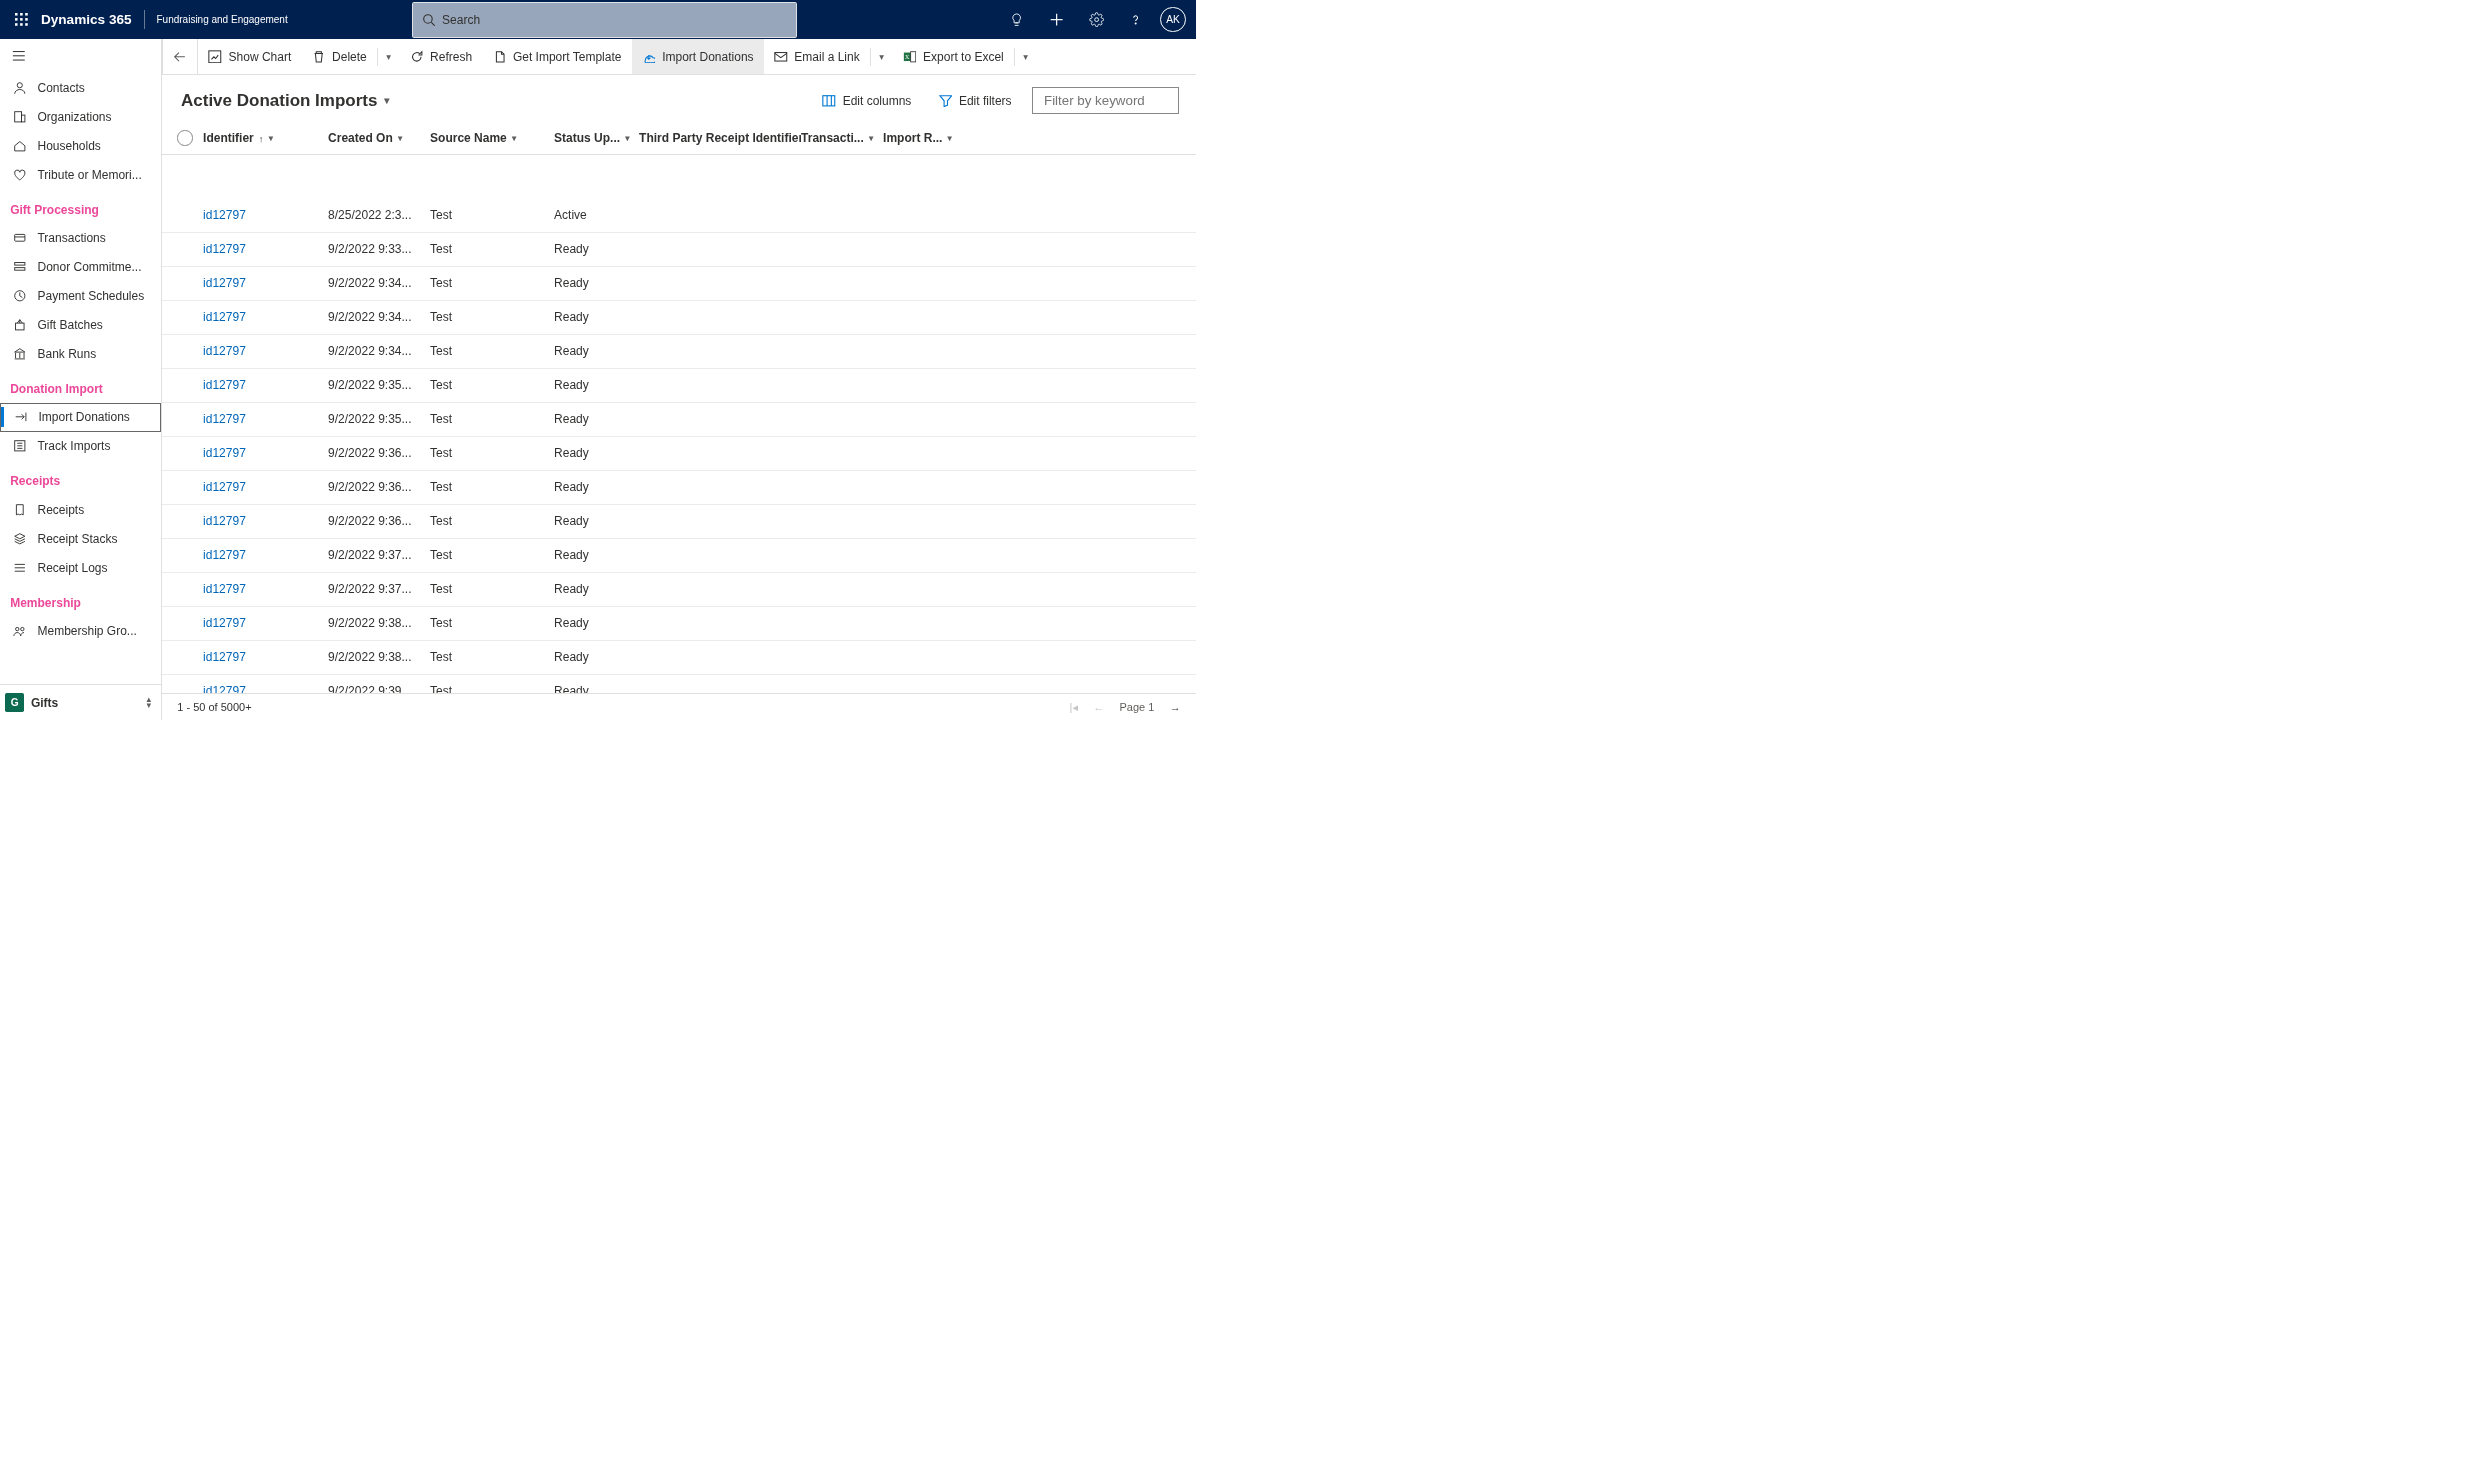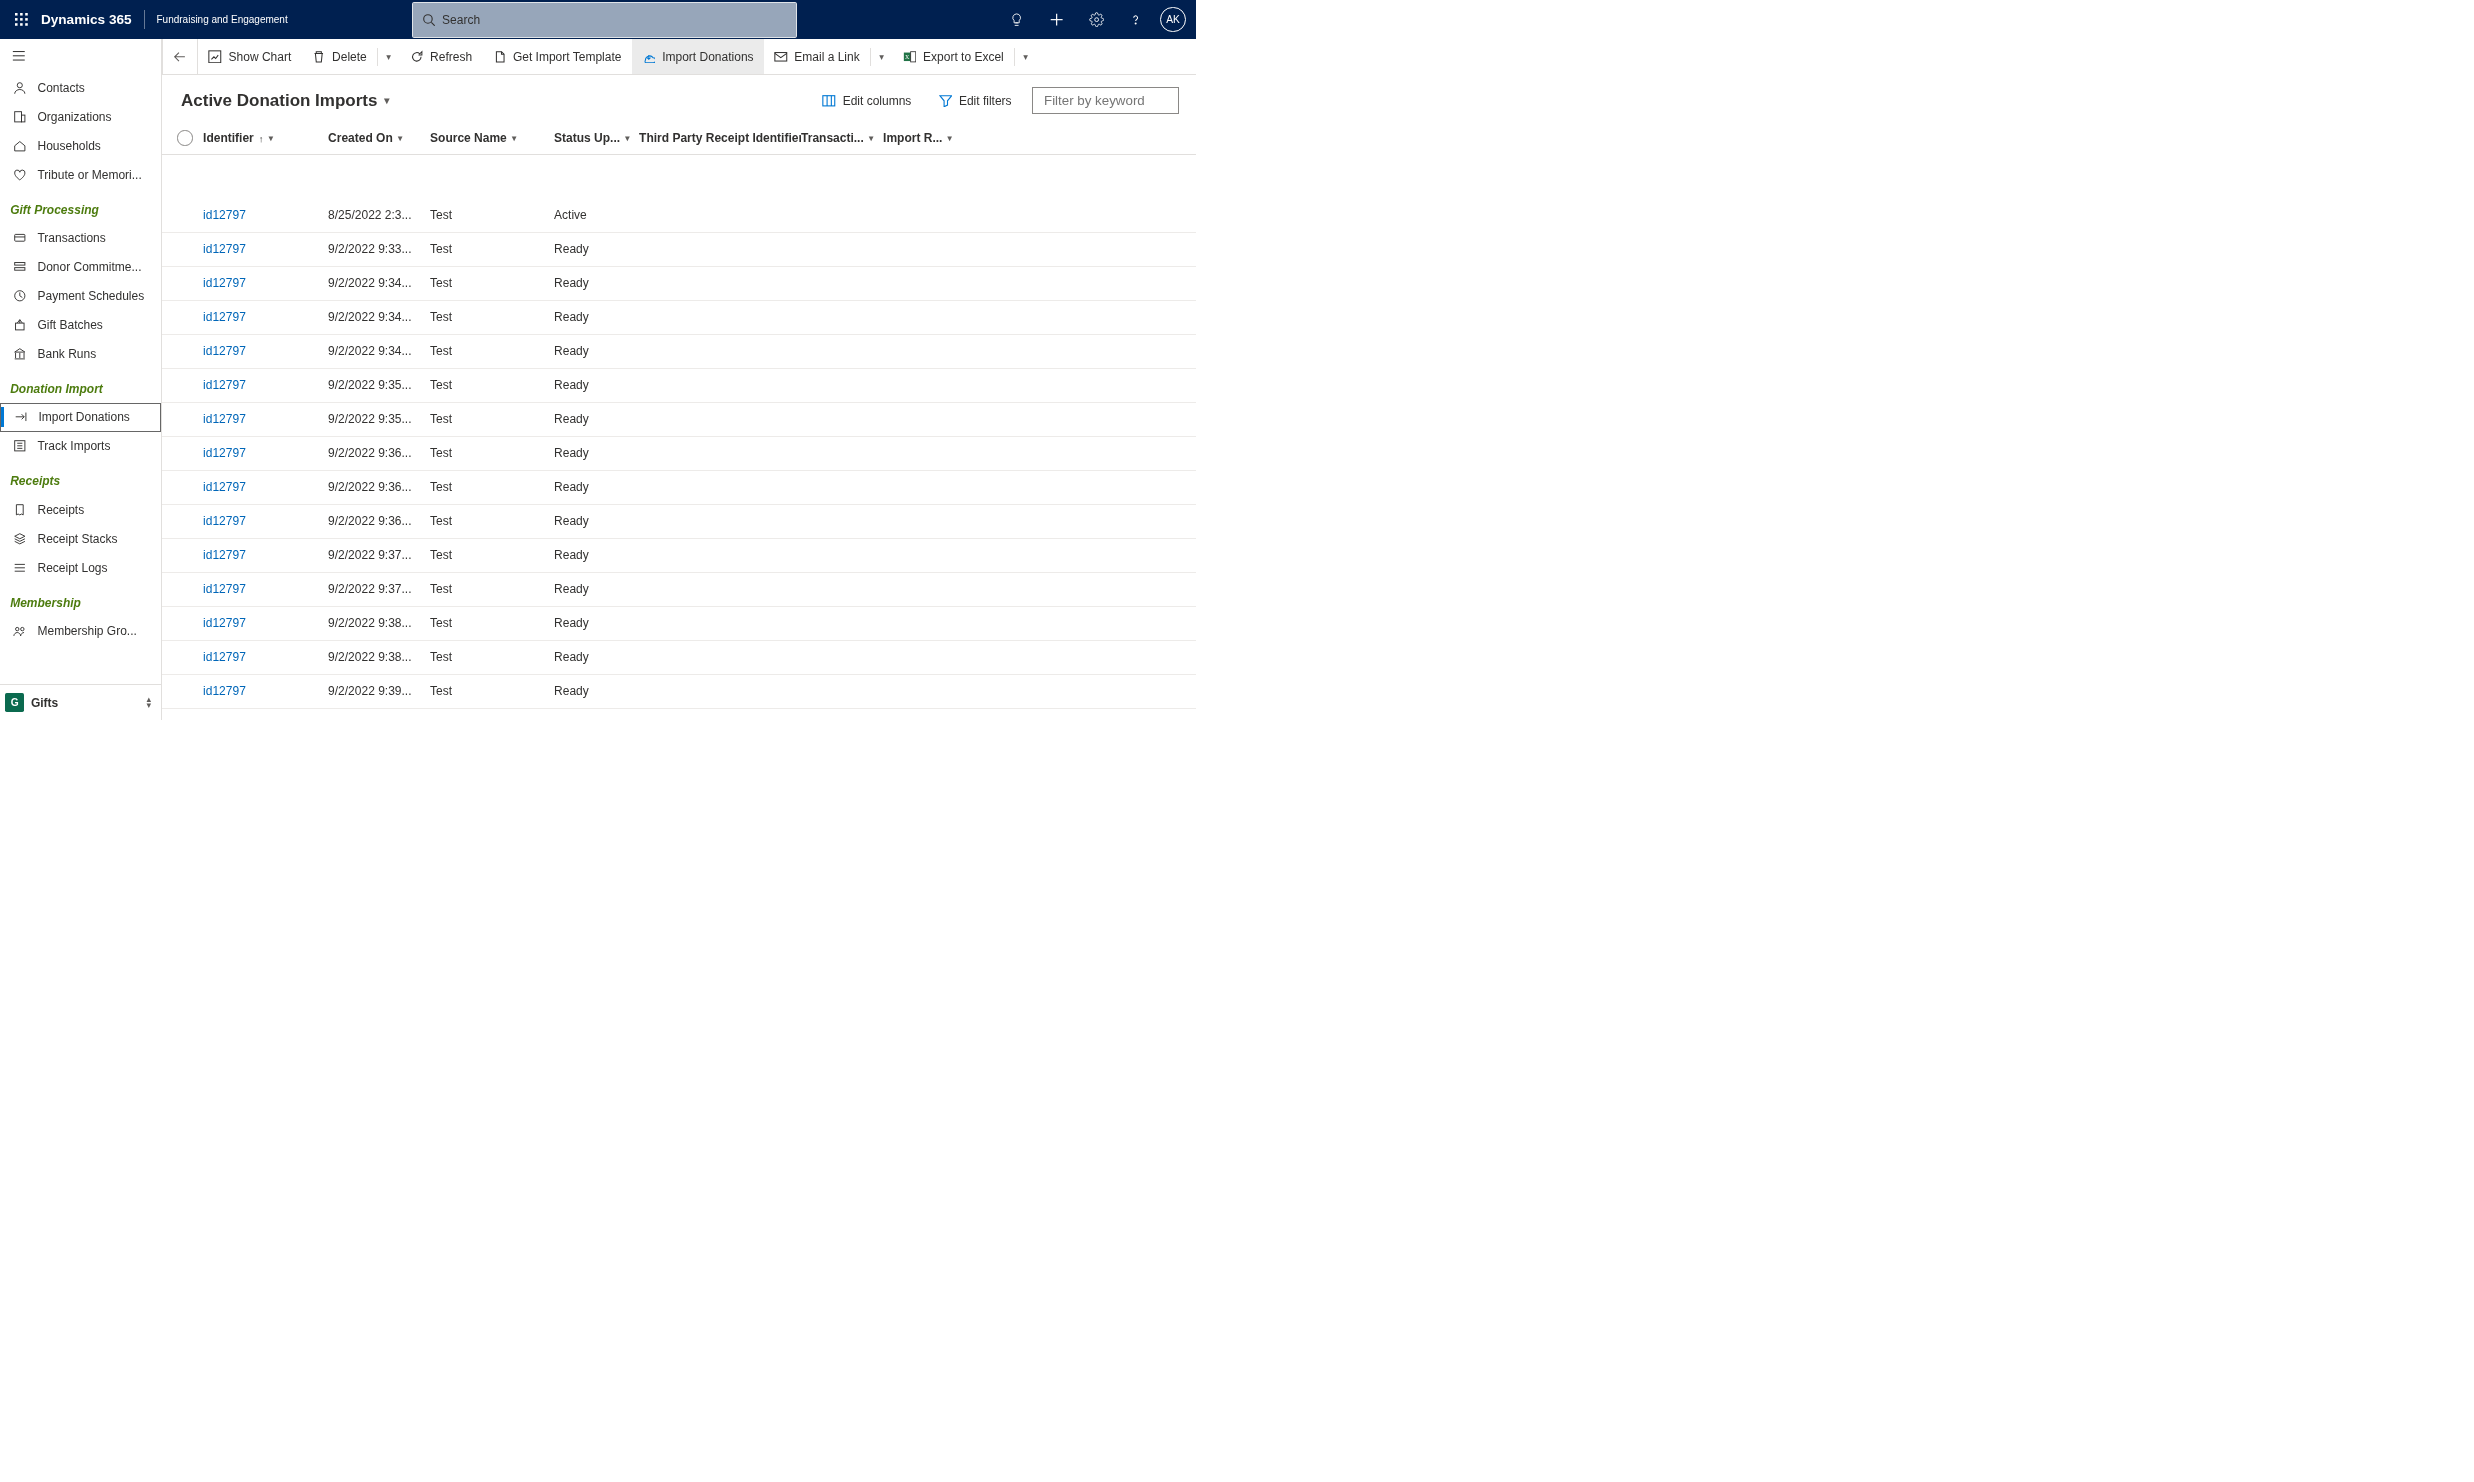--- a/index.html
+++ b/index.html
@@ -38,21 +38,21 @@
   .sidebar .nav-scroll { flex: 1; overflow-y: auto; }
   .sidebar .nav-item {
     display: flex; align-items: center; height: 29px; padding: 0 12px; gap: 10.2px;
     color: #323130; white-space: nowrap; position: relative;
   }
   .sidebar .nav-item .label { overflow: hidden; text-overflow: ellipsis; }
   .sidebar .nav-item.selected { border: 0.9px solid #666; background:#fff; }
   .sidebar .nav-item.selected::before {
     content:''; position:absolute; left:0; top:3.4px; bottom:3.4px; width:2.6px; background:#0078d4;
   }
-  .sidebar .section-title { font-weight: 600; padding: 13.6px 10.2px 6.8px 10.2px; color: #4d7c0f; font-style: italic; }
+  .sidebar .section-title { font-weight: 600; padding: 13.6px 10.2px 6.8px 10.2px; color: #ec4899; }
 
   .sidebar .nav-icon { width: 15.3px; height: 15.3px; display:flex; align-items:center; justify-content:center; flex:none; color:#323130; }
 
   .sidebar .bottom-area-switcher {
     height: 36px; border-top: 0.9px solid #e1dfdd; display: flex; align-items: center; padding: 0 8.5px 0 5.1px; gap: 6.8px;
   }
   .sidebar .area-badge { width: 19px; height:19px; background:#0b6a4f; color:#fff; display:flex; align-items:center; justify-content:center; font-size:10.2px; font-weight:600; border-radius:1.7px; }
   .sidebar .area-label { flex:1; font-weight:600; }
   .sidebar .area-updown { display:flex; flex-direction: column; line-height: 5.1px; font-size:7.7px; color:#605e5c;}
 
@@ -629,16 +629,26 @@
             <div class="col c-date">9/2/2022 9:39...</div>
             <div class="col c-src">Test</div>
             <div class="col c-status">Ready</div>
             <div class="col c-tp"></div>
             <div class="col c-tx"></div>
             <div class="col c-ir"></div>
           </div>
         </div>
     </div>
 
+    <div class="status-bar">
+      <span>1 - 50 of 5000+</span>
+      <div class="sp"></div>
+      <div class="pg-ctrl">
+        <span class="disabled">|◂</span>
+        <span class="disabled">←</span>
+        <span>Page 1</span>
+        <span style="color:#323130;">→</span>
+      </div>
+    </div>
 
   </div>
 </div>
 
 
 </body></html>

